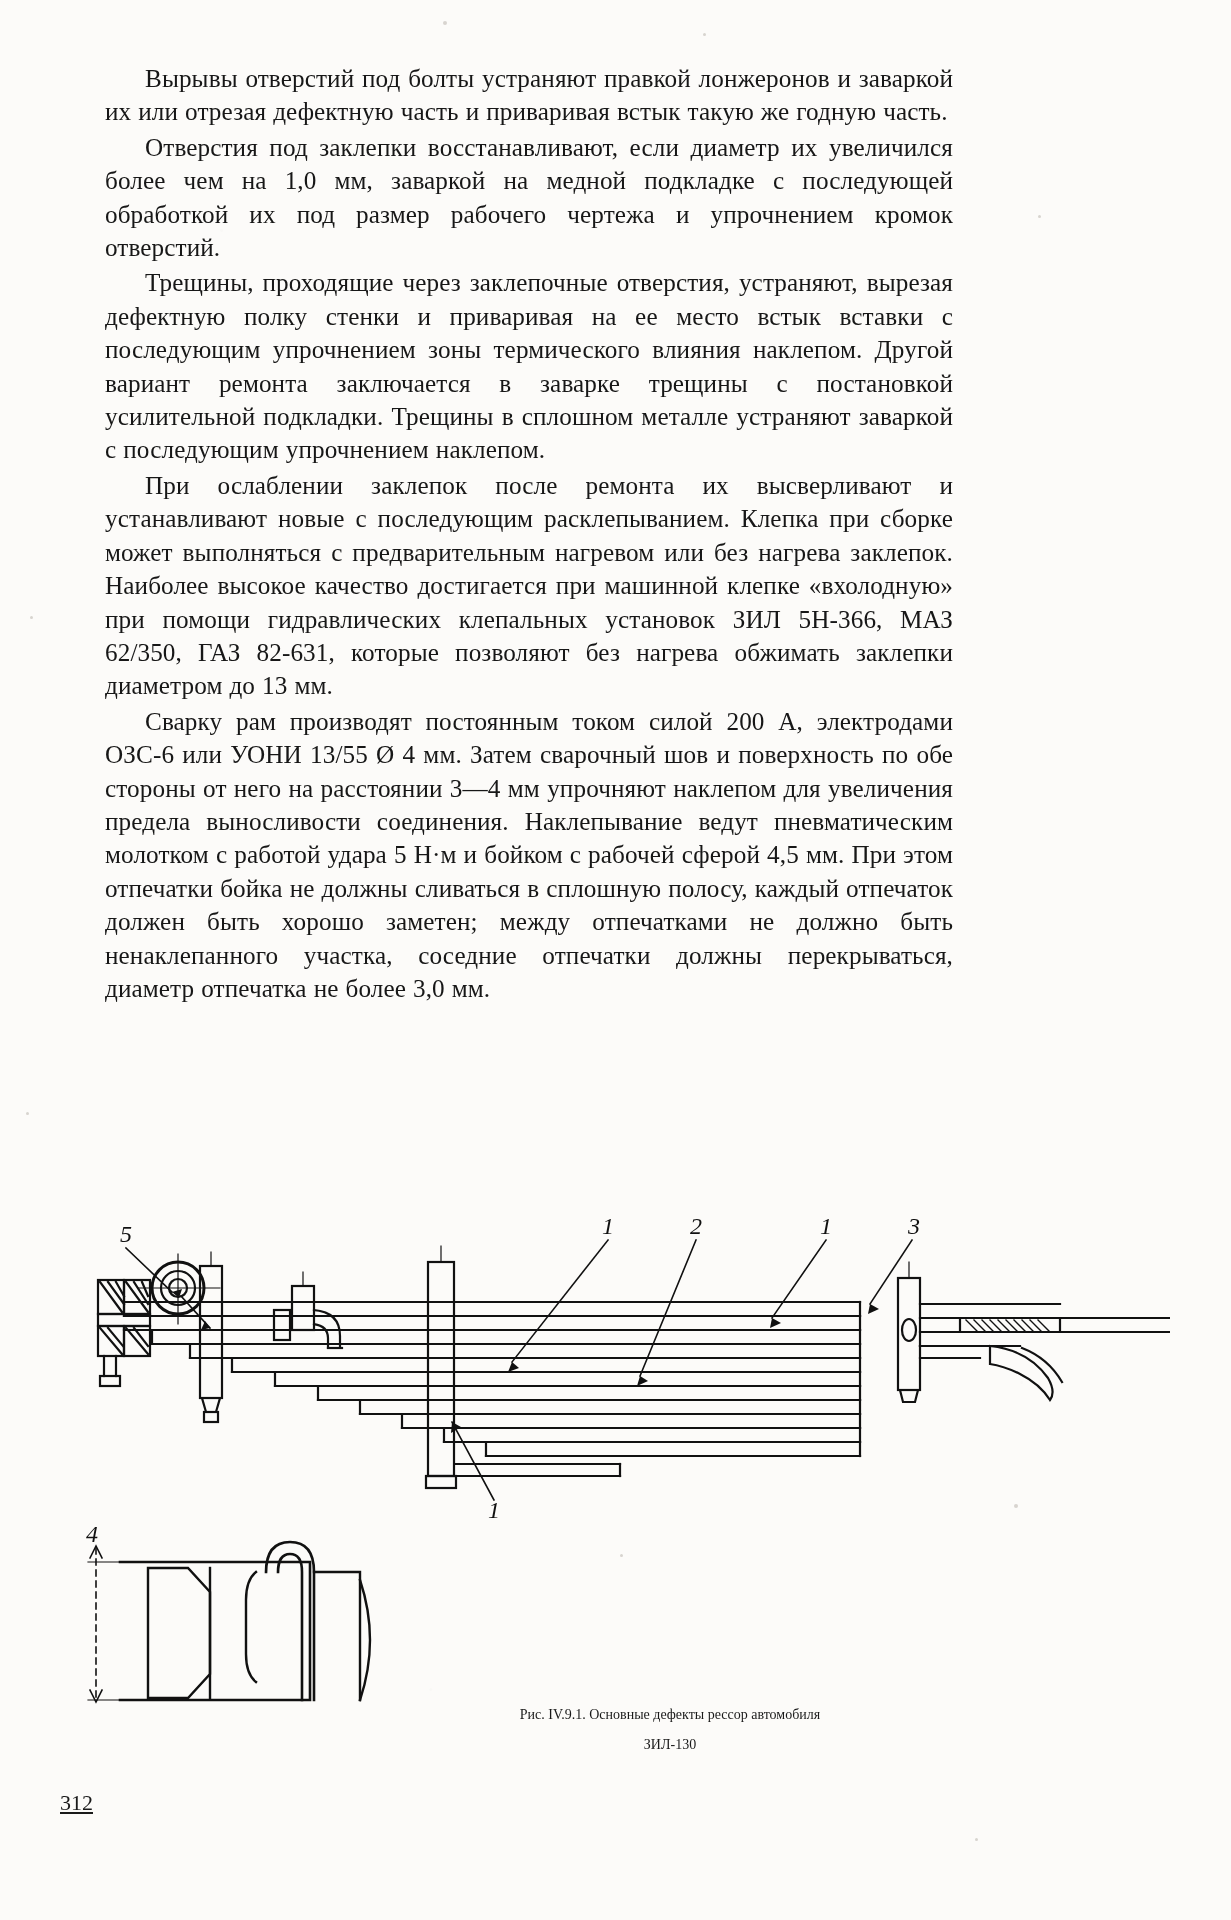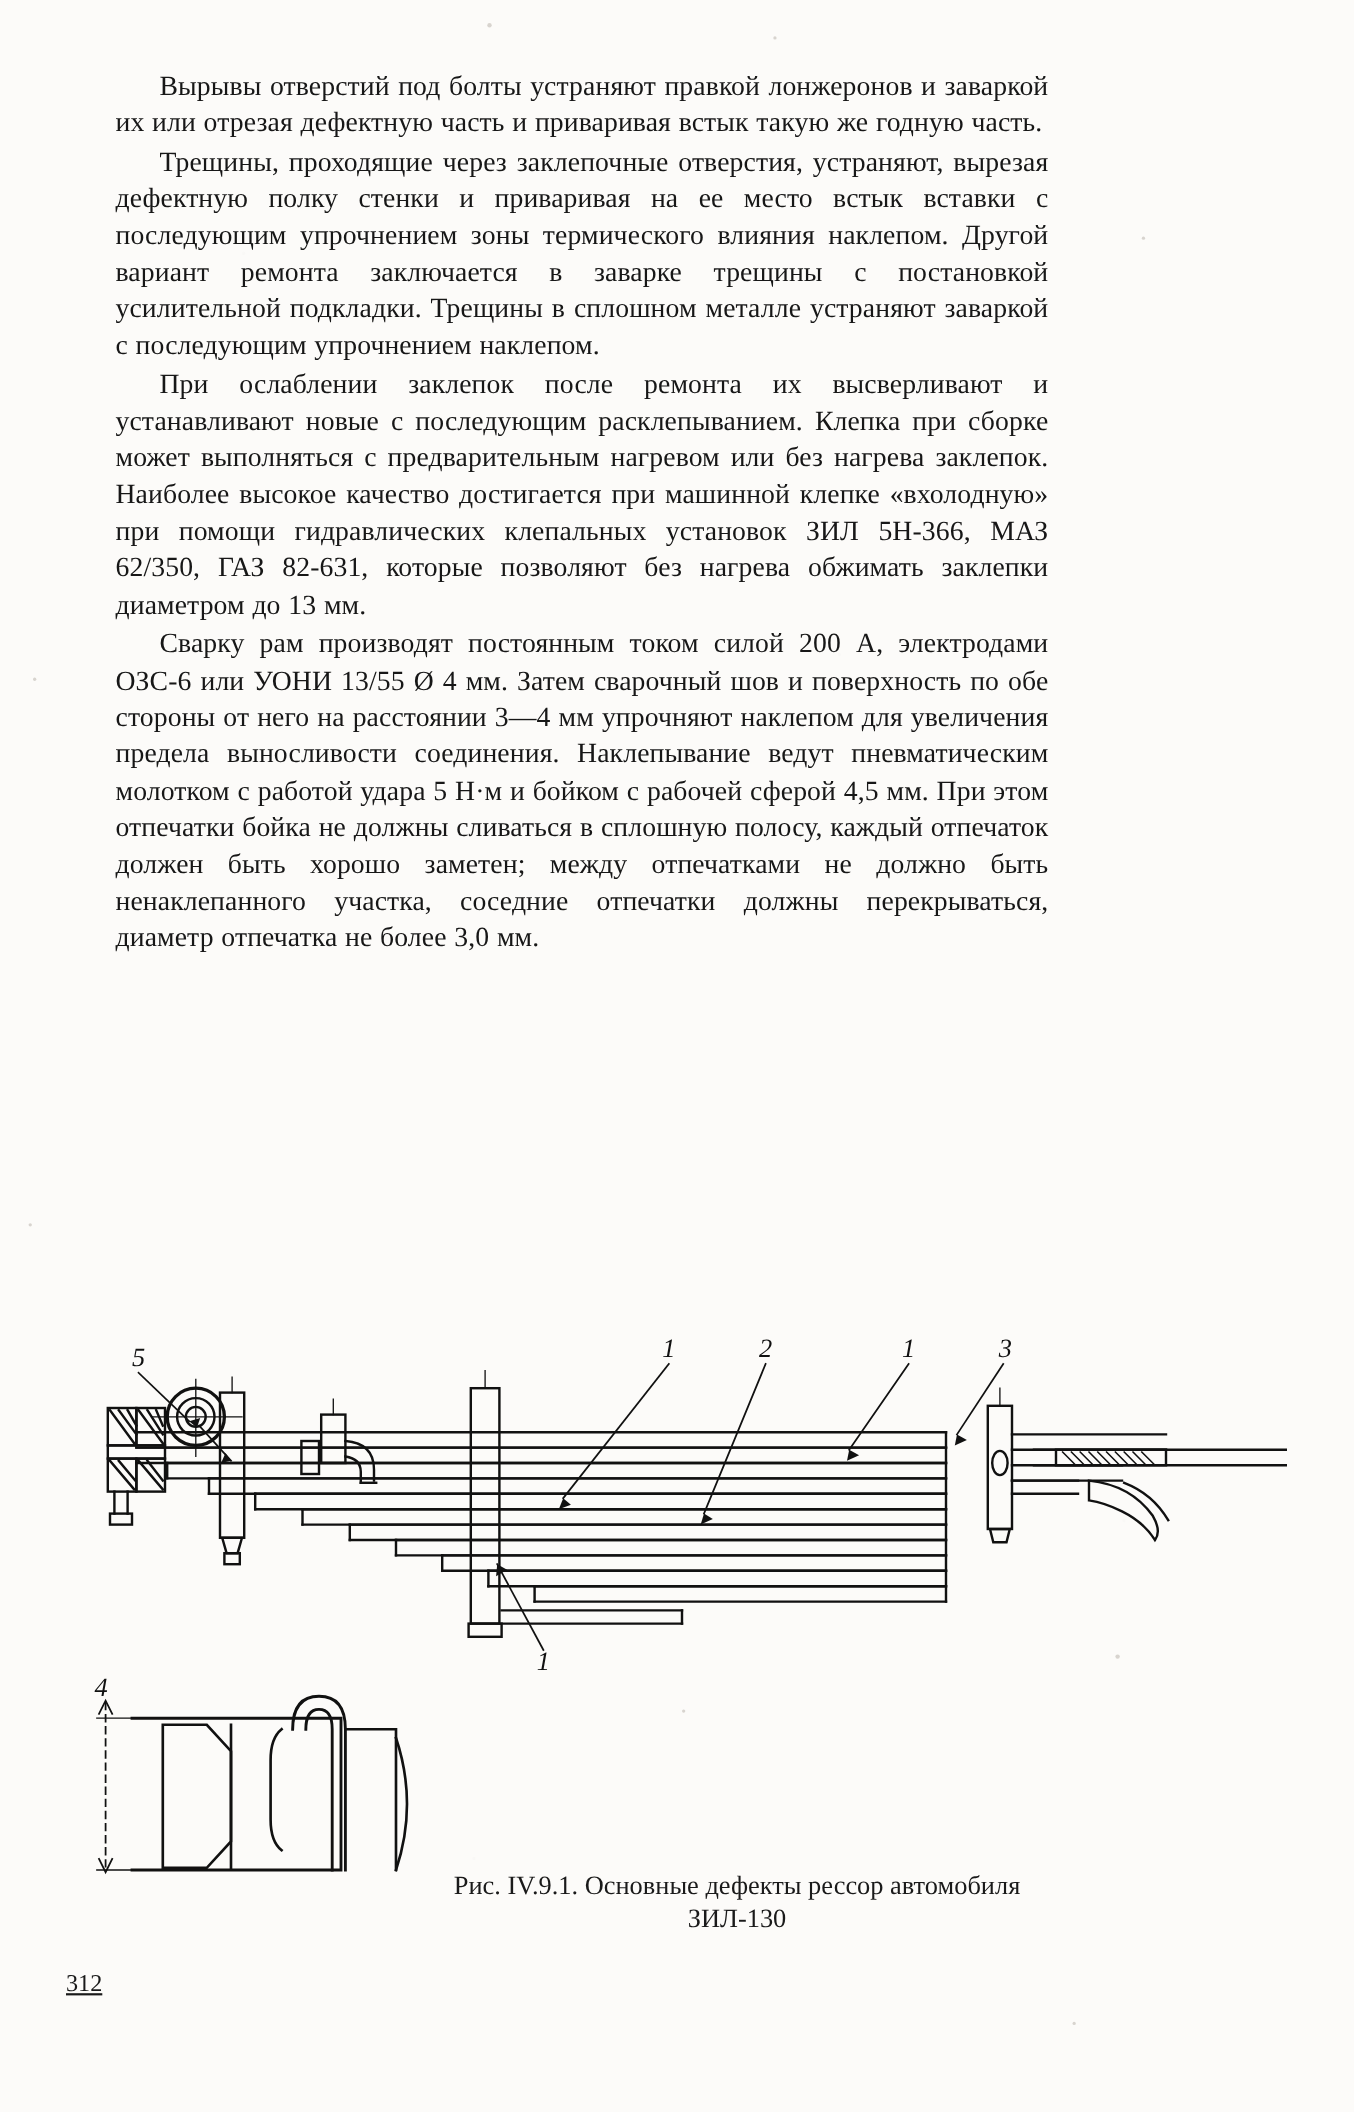--- a/index.html
+++ b/index.html
@@ -47,21 +47,21 @@
 
   .callout{
     font-family:"Liberation Serif","DejaVu Serif",serif;
     font-style:italic;
     font-size:24px;
     fill:#111;
   }
 
   #caption{
     position:absolute;left:380px;top:1700px;width:580px;
-    font-size:24px;line-height:30px;color:#1a1a1a;
+    font-size:14px;line-height:30px;color:#1a1a1a;
     text-align:center;
   }
   #caption .l1{display:block;}
   #caption .l2{display:block;}
 
   #pagenum{
     position:absolute;left:60px;top:1790px;
     font-size:22px;color:#1a1a1a;text-decoration:underline;
   }
 </style>
@@ -74,20 +74,21 @@
   <div class="speck" style="left:703px;top:33px;width:3px;height:3px;"></div>
   <div class="speck" style="left:1038px;top:215px;width:3px;height:3px;"></div>
   <div class="speck" style="left:30px;top:616px;width:3px;height:3px;"></div>
   <div class="speck" style="left:26px;top:1112px;width:3px;height:3px;"></div>
   <div class="speck" style="left:1014px;top:1504px;width:4px;height:4px;"></div>
   <div class="speck" style="left:620px;top:1554px;width:3px;height:3px;"></div>
   <div class="speck" style="left:975px;top:1838px;width:3px;height:3px;"></div>
 
   <div id="textblock">
     <p class="para">Вырывы отверстий под болты устраняют правкой лонжеронов и заваркой их или отрезая дефектную часть и приваривая встык такую же годную часть.</p>
+    <p class="para">Отверстия под заклепки восстанавливают, если  диаметр  их увеличился более чем на 1,0 мм, заваркой на медной подкладке с последующей обработкой их под размер рабочего  чертежа и упрочнением кромок отверстий.</p>
     <p class="para">Трещины, проходящие через заклепочные отверстия,  устраняют, вырезая дефектную полку стенки и приваривая  на ее место встык вставки с последующим упрочнением зоны  термического влияния наклепом. Другой вариант ремонта заключается в заварке трещины с постановкой усилительной подкладки. Трещины  в сплошном металле устраняют заваркой с последующим упрочнением наклепом.</p>
     <p class="para">При ослаблении заклепок после ремонта их высверливают  и устанавливают новые с последующим  расклепыванием.  Клепка при сборке может выполняться с предварительным нагревом или без нагрева заклепок. Наиболее  высокое  качество  достигается при машинной клепке «вхолодную» при помощи гидравлических клепальных установок ЗИЛ 5Н-366, МАЗ 62/350, ГАЗ 82-631, которые позволяют без нагрева обжимать заклепки диаметром  до 13 мм.</p>
     <p class="para">Сварку рам производят постоянным током силой 200 А, электродами ОЗС-6 или УОНИ 13/55 Ø 4 мм. Затем сварочный шов и поверхность по обе стороны от него на расстоянии 3—4 мм упрочняют наклепом для увеличения предела выносливости  соединения. Наклепывание ведут пневматическим молотком с работой удара 5 Н·м и бойком с рабочей  сферой 4,5 мм. При  этом отпечатки бойка не должны сливаться в сплошную полосу, каждый отпечаток должен быть хорошо заметен; между отпечатками не должно быть ненаклепанного участка, соседние отпечатки  должны перекрываться, диаметр отпечатка не более 3,0 мм.</p>
   </div>
 
   <div id="figure">
     <svg width="1110" height="560" viewBox="0 0 1110 560" xmlns="http://www.w3.org/2000/svg">
       <g fill="none" stroke="#111" stroke-width="2.2" stroke-linecap="square">
 
         <g>

